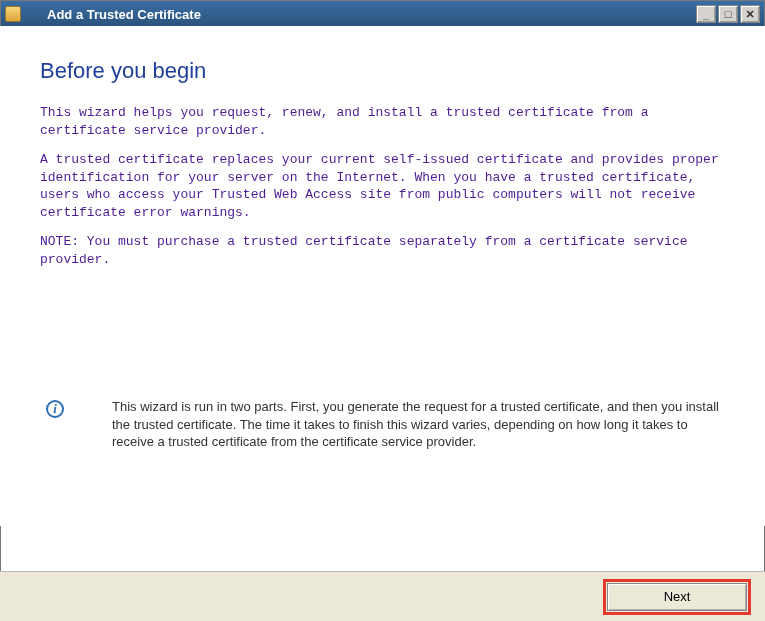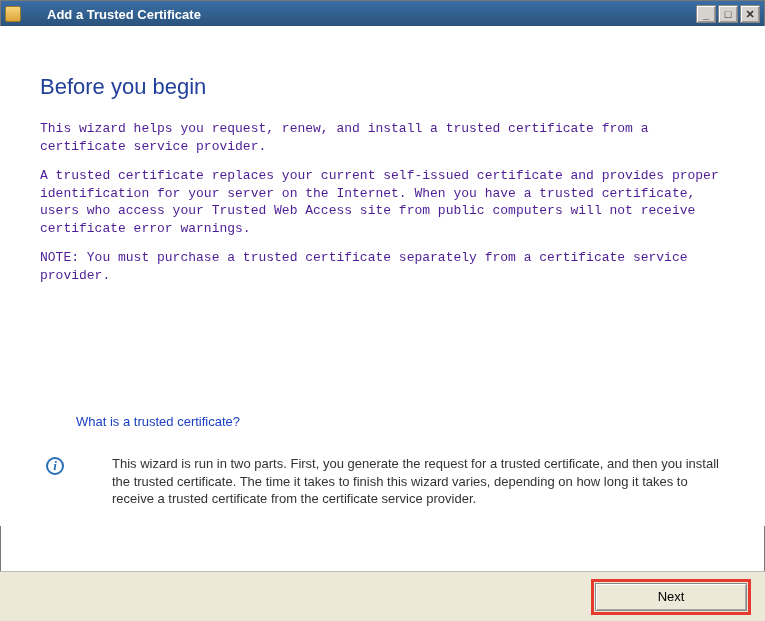--- a/index.html
+++ b/index.html
@@ -41,21 +41,21 @@
     box-shadow: inset 1px 1px 0 #fff, inset -1px -1px 0 #999;
     display: flex; align-items: center; justify-content: center;
     font-size: 11px; font-weight: bold; color: #333;
     cursor: pointer;
   }
   .content {
     position: absolute;
     top: 26px; left: 0; right: 0;
     height: 500px;
     background: #fff;
-    padding: 32px 40px 10px 40px;
+    padding: 16px 40px 10px 40px;
   }
   h1.page-title {
     color: #21409a;
     font-weight: normal;
     font-size: 22px;
     margin: 16px 0 20px 0;
   }
   .para {
     margin: 0 0 12px 0;
     line-height: 1.35;
@@ -104,21 +104,21 @@
     height: 50px;
     background: #ece9d8;
     border-top: 1px solid #bbb;
     display: flex;
     justify-content: flex-end;
     align-items: center;
     padding-right: 18px;
     gap: 18px;
   }
   .btn {
-    width: 152px;
+    width: 140px;
     height: 28px;
     background: #ece9d8;
     border: 1px solid #888;
     box-shadow: inset 1px 1px 0 #fff, inset -1px -1px 0 #aaa;
     font-size: 13px;
     cursor: pointer;
   }
   .btn.highlight {
     outline: 3px solid #e63a2f;
     outline-offset: 1px;
@@ -138,21 +138,20 @@
 </div>
 
 <div class="content">
   <h1 class="page-title">Before you begin</h1>
 
   <p class="para">This wizard helps you request, renew, and install a trusted certificate from a certificate service provider.</p>
   <p class="para">A trusted certificate replaces your current self-issued certificate and provides proper identification for your server on the Internet. When you have a trusted certificate, users who access your Trusted Web Access site from public computers will not receive certificate error warnings.</p>
   <p class="para">NOTE: You must purchase a trusted certificate separately from a certificate service provider.</p>
 
   <div class="links-block">
-    <span class="link">What is a trusted certificate?</span>
   </div>
 
   <div class="info-row">
     <div class="info-icon">i</div>
     <div class="info-text">This wizard is run in two parts. First, you generate the request for a trusted certificate, and then you install the trusted certificate. The time it takes to finish this wizard varies, depending on how long it takes to receive a trusted certificate from the certificate service provider.</div>
   </div>
 </div>
 
 <div class="button-bar">
   <button class="btn highlight">Next</button>

